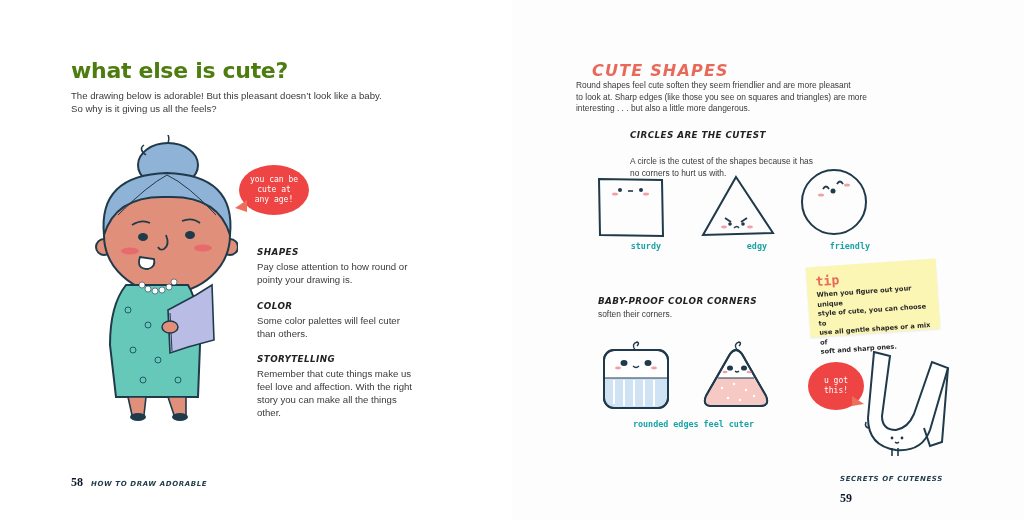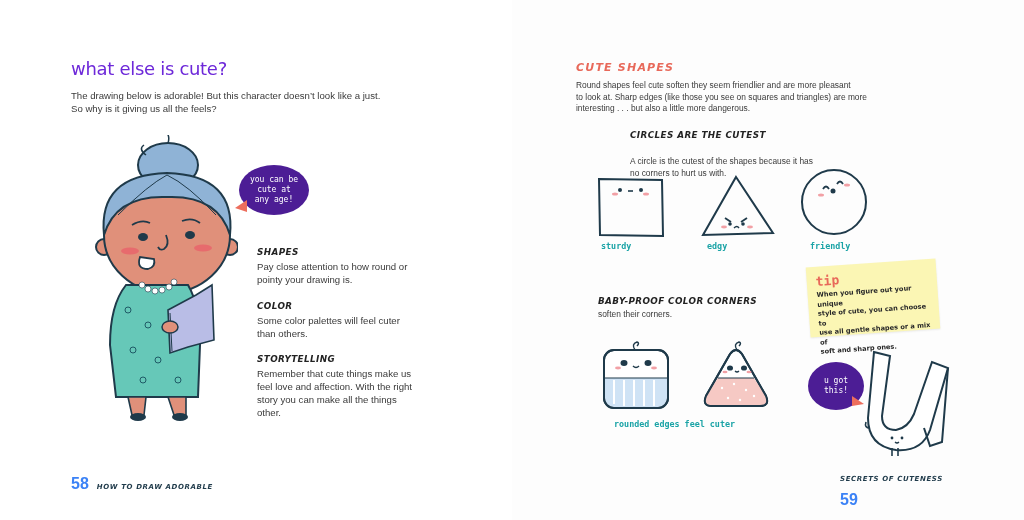--- a/index.html
+++ b/index.html
@@ -4,43 +4,43 @@
   <style>
     * { box-sizing: border-box; margin: 0; padding: 0; }
     html, body { width: 1024px; height: 520px; background: #ffffff; overflow: hidden; }
     body { position: relative; font-family: "Liberation Sans", sans-serif; color: #333; }
     .abs { position: absolute; }
 
     .page { position: absolute; top: 0; height: 520px; width: 512px; background: #fff; }
     .page.left { left: 0; }
     .page.right { left: 512px; background: #fdfdfd; }
 
-    .h1 { font-family: "DejaVu Sans", sans-serif; font-weight: normal; color: #6d28d9; font-size: 18px; letter-spacing: -0.3px; }
+    .h1 { font-family: "DejaVu Sans", sans-serif; font-weight: bold; color: #4d7c0f; font-size: 22px; letter-spacing: -0.3px; }
     .body { font-size: 9.6px; line-height: 13px; color: #3a3a3a; }
     .sub { font-family: "DejaVu Sans", sans-serif; font-weight: bold; font-style: italic; font-size: 8.8px; letter-spacing: 0.4px; color: #222; }
-    .cute-title { font-family: "DejaVu Sans", sans-serif; font-weight: bold; font-style: italic; font-size: 11px; letter-spacing: 1.2px; color: #e8695a; }
-    .label { font-family: "DejaVu Sans Mono", monospace; font-weight: bold; font-size: 8.4px; color: #1aa3a6; text-align: left; }
-
-    .bubble { position: absolute; background: #4c1d95; color: #fff; border-radius: 50%; font-family: "DejaVu Sans Mono", monospace; font-size: 8px; line-height: 10px; display: flex; align-items: center; justify-content: center; text-align: center; }
+    .cute-title { font-family: "DejaVu Sans", sans-serif; font-weight: bold; font-style: italic; font-size: 16px; letter-spacing: 1.2px; color: #e8695a; margin-left: 16px; }
+    .label { font-family: "DejaVu Sans Mono", monospace; font-weight: bold; font-size: 8.4px; color: #1aa3a6; text-align: right; }
+
+    .bubble { position: absolute; background: #ef4444; color: #fff; border-radius: 50%; font-family: "DejaVu Sans Mono", monospace; font-size: 8px; line-height: 10px; display: flex; align-items: center; justify-content: center; text-align: center; }
     .bubble .t { white-space: pre-line; }
 
     .tip { position: absolute; left: 808px; top: 263px; width: 130px; height: 70px; background: #fbf6b4; transform: rotate(-4deg); box-shadow: 0 1px 2px rgba(0,0,0,0.08); padding: 8px 9px; }
     .tip .tt { font-family: "DejaVu Sans Mono", monospace; font-weight: bold; font-size: 13px; color: #e8695a; line-height: 14px; }
     .tip .tb { font-family: "DejaVu Sans", sans-serif; font-weight: bold; font-size: 6.6px; line-height: 9.5px; color: #2a2a2a; margin-top: 2px; }
 
-    .footer-num { font-family: Liberation Sans, sans-serif; font-weight: bold; font-size: 16px; color: #3b82f6; }
+    .footer-num { font-family: Liberation Serif, serif; font-weight: bold; font-size: 12px; color: #0f172a; }
     .footer-txt { font-family: "DejaVu Sans", sans-serif; font-weight: bold; font-style: italic; font-size: 7px; letter-spacing: 0.6px; color: #1f3a4a; }
   </style>
 </head>
 <body>
 
 <div class="page left">
   <div class="abs h1" style="left:71px; top:58px;">what else is cute?</div>
   <div class="abs body" style="left:71px; top:89px; width:340px;">
-    <div>The drawing below is adorable! But this character doesn’t look like a just.</div>
+    <div>The drawing below is adorable! But this pleasant doesn’t look like a baby.</div>
     <div>So why is it giving us all the feels?</div>
   </div>
 
   <svg class="abs" style="left:88px; top:135px;" width="150" height="290" viewBox="0 0 150 290">
 
     <ellipse cx="80" cy="30" rx="30" ry="22" fill="#8fb3d6" stroke="#1f3a4a" stroke-width="2"></ellipse>
     <path d="M58 20 q-8 -6 -2 -10" fill="none" stroke="#1f3a4a" stroke-width="1.5"></path>
     <path d="M80 8 q2 -6 -1 -10" fill="none" stroke="#1f3a4a" stroke-width="1.5"></path>
 
     <circle cx="16" cy="112" r="8" fill="#e0907a" stroke="#1f3a4a" stroke-width="2"></circle>

